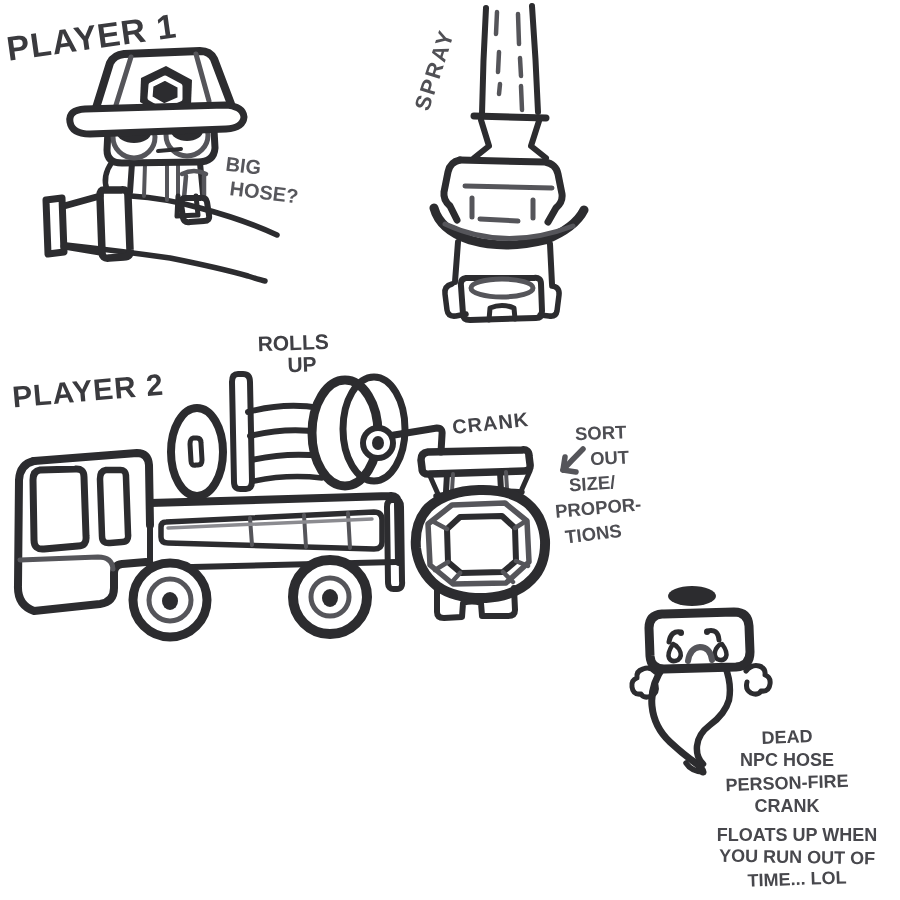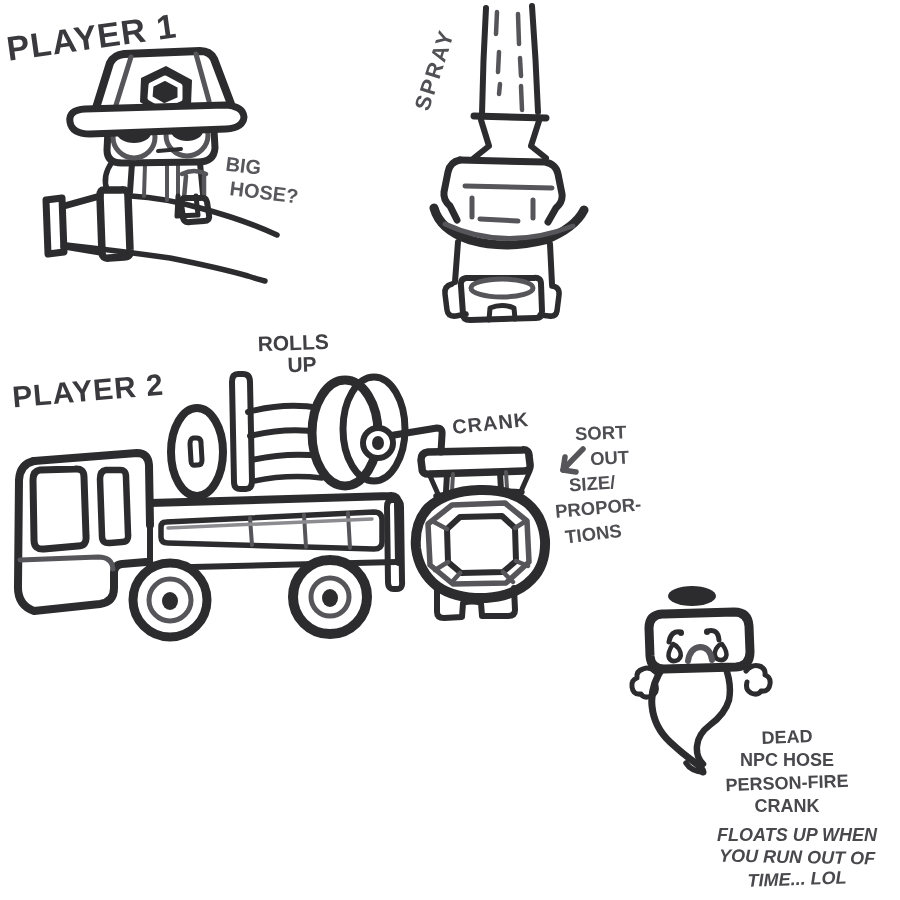--- a/index.html
+++ b/index.html
@@ -26,21 +26,21 @@
   .lbl-crank{left:452px;top:412px;font-size:20px;letter-spacing:1px;transform:rotate(-6deg);color:#45454a;}
   .lbl-sort{left:550px;top:420px;font-size:18.5px;line-height:25px;}
   .lbl-sort .ln1{margin-left:25px;transform:rotate(-2deg);}
   .lbl-sort .ln2{margin-left:40px;transform:rotate(-3deg);}
   .lbl-sort .ln3{margin-left:19px;transform:rotate(-4deg);}
   .lbl-sort .ln4{margin-left:5px;transform:rotate(-5deg);}
   .lbl-sort .ln5{margin-left:15px;transform:rotate(-7deg);}
   .lbl-ghost1{left:694px;top:726px;width:186px;text-align:center;font-size:18px;line-height:23px;color:#48484d;}
   .lbl-ghost1 .ln1{transform:rotate(-2deg);}
   .lbl-ghost1 .ln3{transform:rotate(-2deg);}
-  .lbl-ghost2{left:698px;top:824px;width:198px;text-align:center;font-size:18px;line-height:22px;color:#48484d;font-style:italic;}
+  .lbl-ghost2{left:698px;top:824px;width:198px;text-align:center;font-size:18px;line-height:22px;color:#48484d;}
   .lbl-ghost2 .ln2{transform:rotate(1deg);}
   .lbl-ghost2 .ln3{transform:rotate(-2deg);}
 </style>
 </head>
 <body>
 
 <div class="canvas">
   <svg width="900" height="900" viewBox="0 0 900 900">
 
     <g>

